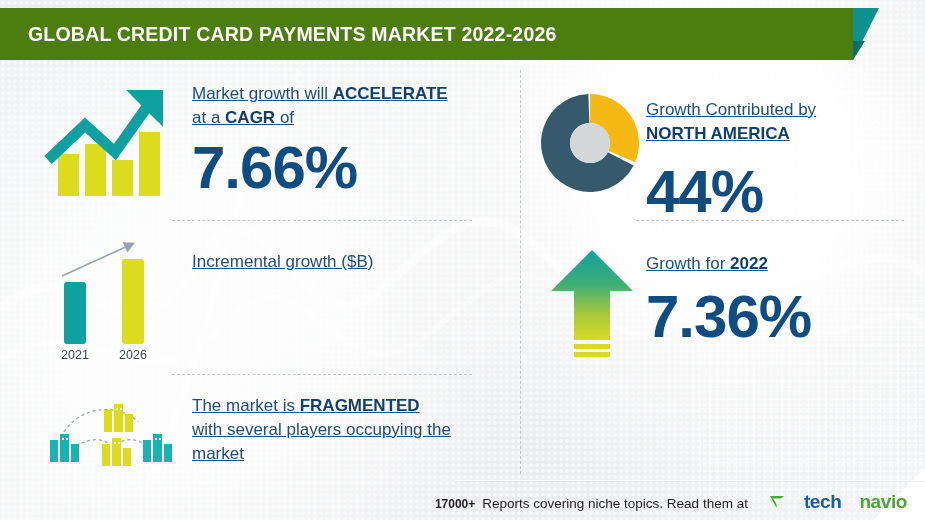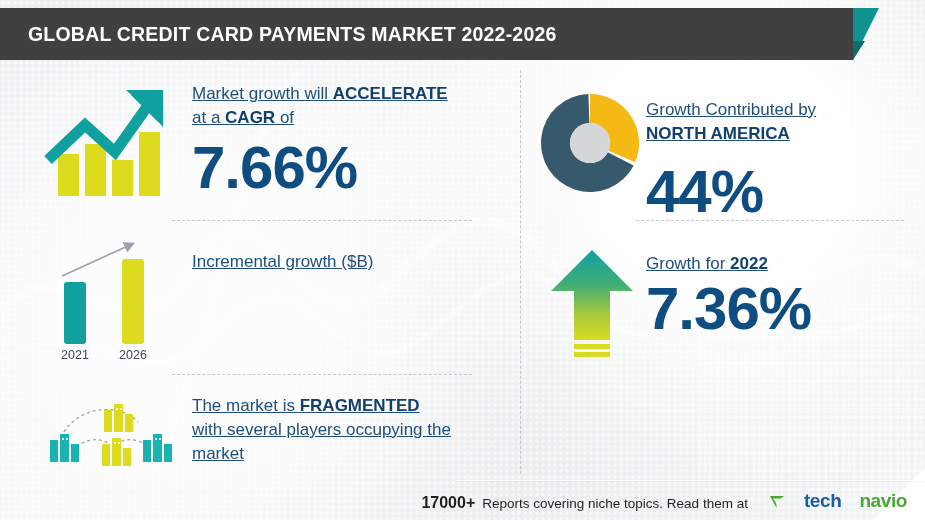--- a/index.html
+++ b/index.html
@@ -42,21 +42,21 @@
     background-image:
       linear-gradient(to right, rgba(255,255,255,.8) 1px, transparent 1px),
       linear-gradient(to bottom, rgba(255,255,255,.8) 1px, transparent 1px);
     background-size:9px 9px;
     opacity:.6;
   }
 
   
   .header{
     position:absolute; left:0; top:8px; width:853px; height:52px;
-    background:#404040;
+    background:#4d7c0f;
     display:flex; align-items:center;
     z-index:6;
   }
   .header-title{
     color:#ffffff;
     font-size:19.5px;
     font-weight:bold;
     letter-spacing:.2px;
     padding-left:28px;
     white-space:nowrap;
@@ -118,21 +118,21 @@
     position:absolute; left:0; bottom:0; width:925px; height:40px;
     z-index:6;
     display:flex; align-items:center; justify-content:flex-end;
   }
   .footer-line{
     position:absolute; left:455px; top:0; width:470px; height:1px;
     background:rgba(255,255,255,.9);
     box-shadow:0 1px 0 rgba(0,0,0,.05);
   }
   .footer-inner{ display:flex; align-items:baseline; gap:7px; padding-right:18px; }
-  .footer-count{ color:#231f20; font-weight:bold; font-size:16px; }
+  .footer-count{ color:#231f20; font-weight:bold; font-size:12px; }
   .footer-text{ color:#231f20; font-size:13.5px; }
   .logo{ display:flex; align-items:center; gap:18px; margin-left:14px; position:relative; top:2px; }
   .logo-tech{ color:#1a5ca8; font-size:19px; font-weight:bold; letter-spacing:-.4px; }
   .logo-navio{ color:#4aa832; font-size:19px; font-weight:bold; letter-spacing:-.4px; }
   .footer-corner{
     position:absolute; right:0; bottom:0;
     width:0; height:0;
     border-bottom:52px solid #ffffff;
     border-left:52px solid transparent;
     z-index:5;
@@ -288,21 +288,21 @@
       <path d="M52,10 L93,51 L70,51 L70,100 L34,100 L34,51 L11,51 Z" fill="url(#ggrad)"></path>
       <rect x="34" y="104" width="36" height="5" fill="#d9db23"></rect>
       <rect x="34" y="112" width="36" height="5" fill="#d9db23"></rect>
     </svg>
   </div>
 
   <div class="cell" style="left:646px; top:190px; width:270px;">
     <div class="lead">
       <span>Growth for </span><b>2022</b>
     </div>
-    <div class="bignum" style="margin-top:2px;">7.36%</div>
+    <div class="bignum" style="margin-top:10px;">7.36%</div>
   </div>
 
 </div>
 
 <div class="footer">
   <div class="footer-line"></div>
   <div class="footer-inner">
     <span class="footer-count">17000+</span>
     <span class="footer-text">Reports covering niche topics. Read them at</span>
     <span class="logo">

